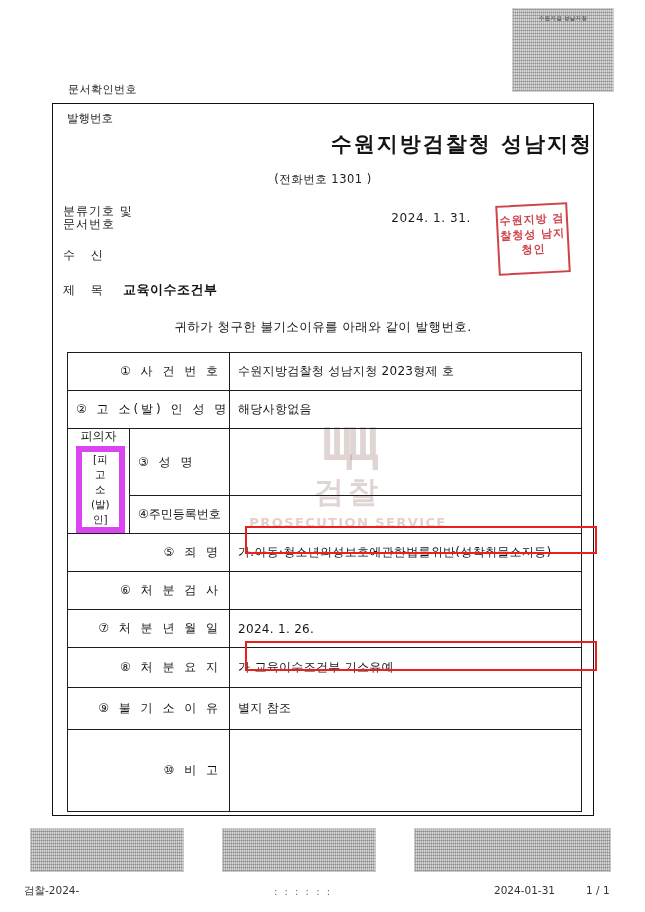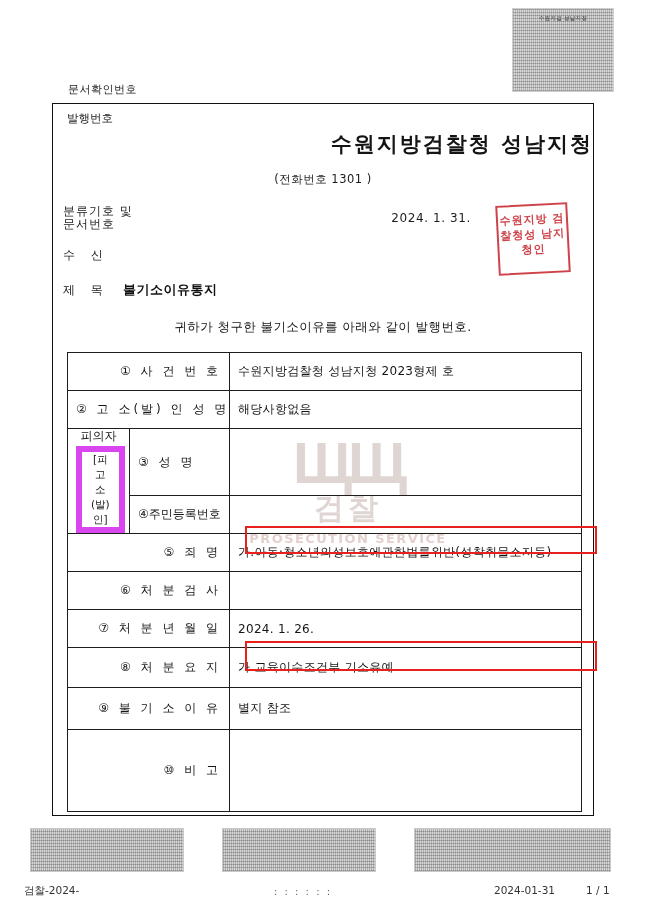--- a/index.html
+++ b/index.html
@@ -188,26 +188,25 @@
   .watermark {
     position: absolute;
     left: 180px;
     top: 320px;
     width: 230px;
     text-align: center;
     color: rgba(150,120,110,0.30);
     pointer-events: none;
   }
   .watermark .wm-mark {
-    font-size: 58px;
+    font-size: 50px;
     font-weight: bold;
     letter-spacing: -4px;
     line-height: 46px;
-    font-family: Liberation Sans, sans-serif;
-    margin-top: 16px;
+    font-family: Liberation Mono, monospace;
   }
   .watermark .wm-ko {
     font-size: 30px;
     font-weight: bold;
     letter-spacing: 4px;
     margin-top: 2px;
   }
   .watermark .wm-en {
     font-size: 13px;
     font-weight: bold;
@@ -335,21 +334,21 @@
     <div class="label-class">
       <span>분류기호 및</span>
       <span class="l2">문서번호</span>
     </div>
 
     <div class="date">2024. 1. 31.</div>
 
     <div class="recv-label">수  신</div>
 
     <div class="subject-label">제  목</div>
-    <div class="subject-value">불기소이유통지</div>
+    <div class="subject-value">교육이수조건부</div>
 
     <div class="lead">귀하가 청구한 불기소이유를 아래와 같이 발행번호.</div>
 
     <div class="seal">수원지방 검찰청성 남지청인</div>
 
     <div class="watermark">
       <div class="wm-mark">ЩЩ</div>
       <div class="wm-ko">검찰</div>
       <div class="wm-en">PROSECUTION SERVICE</div>
     </div>

